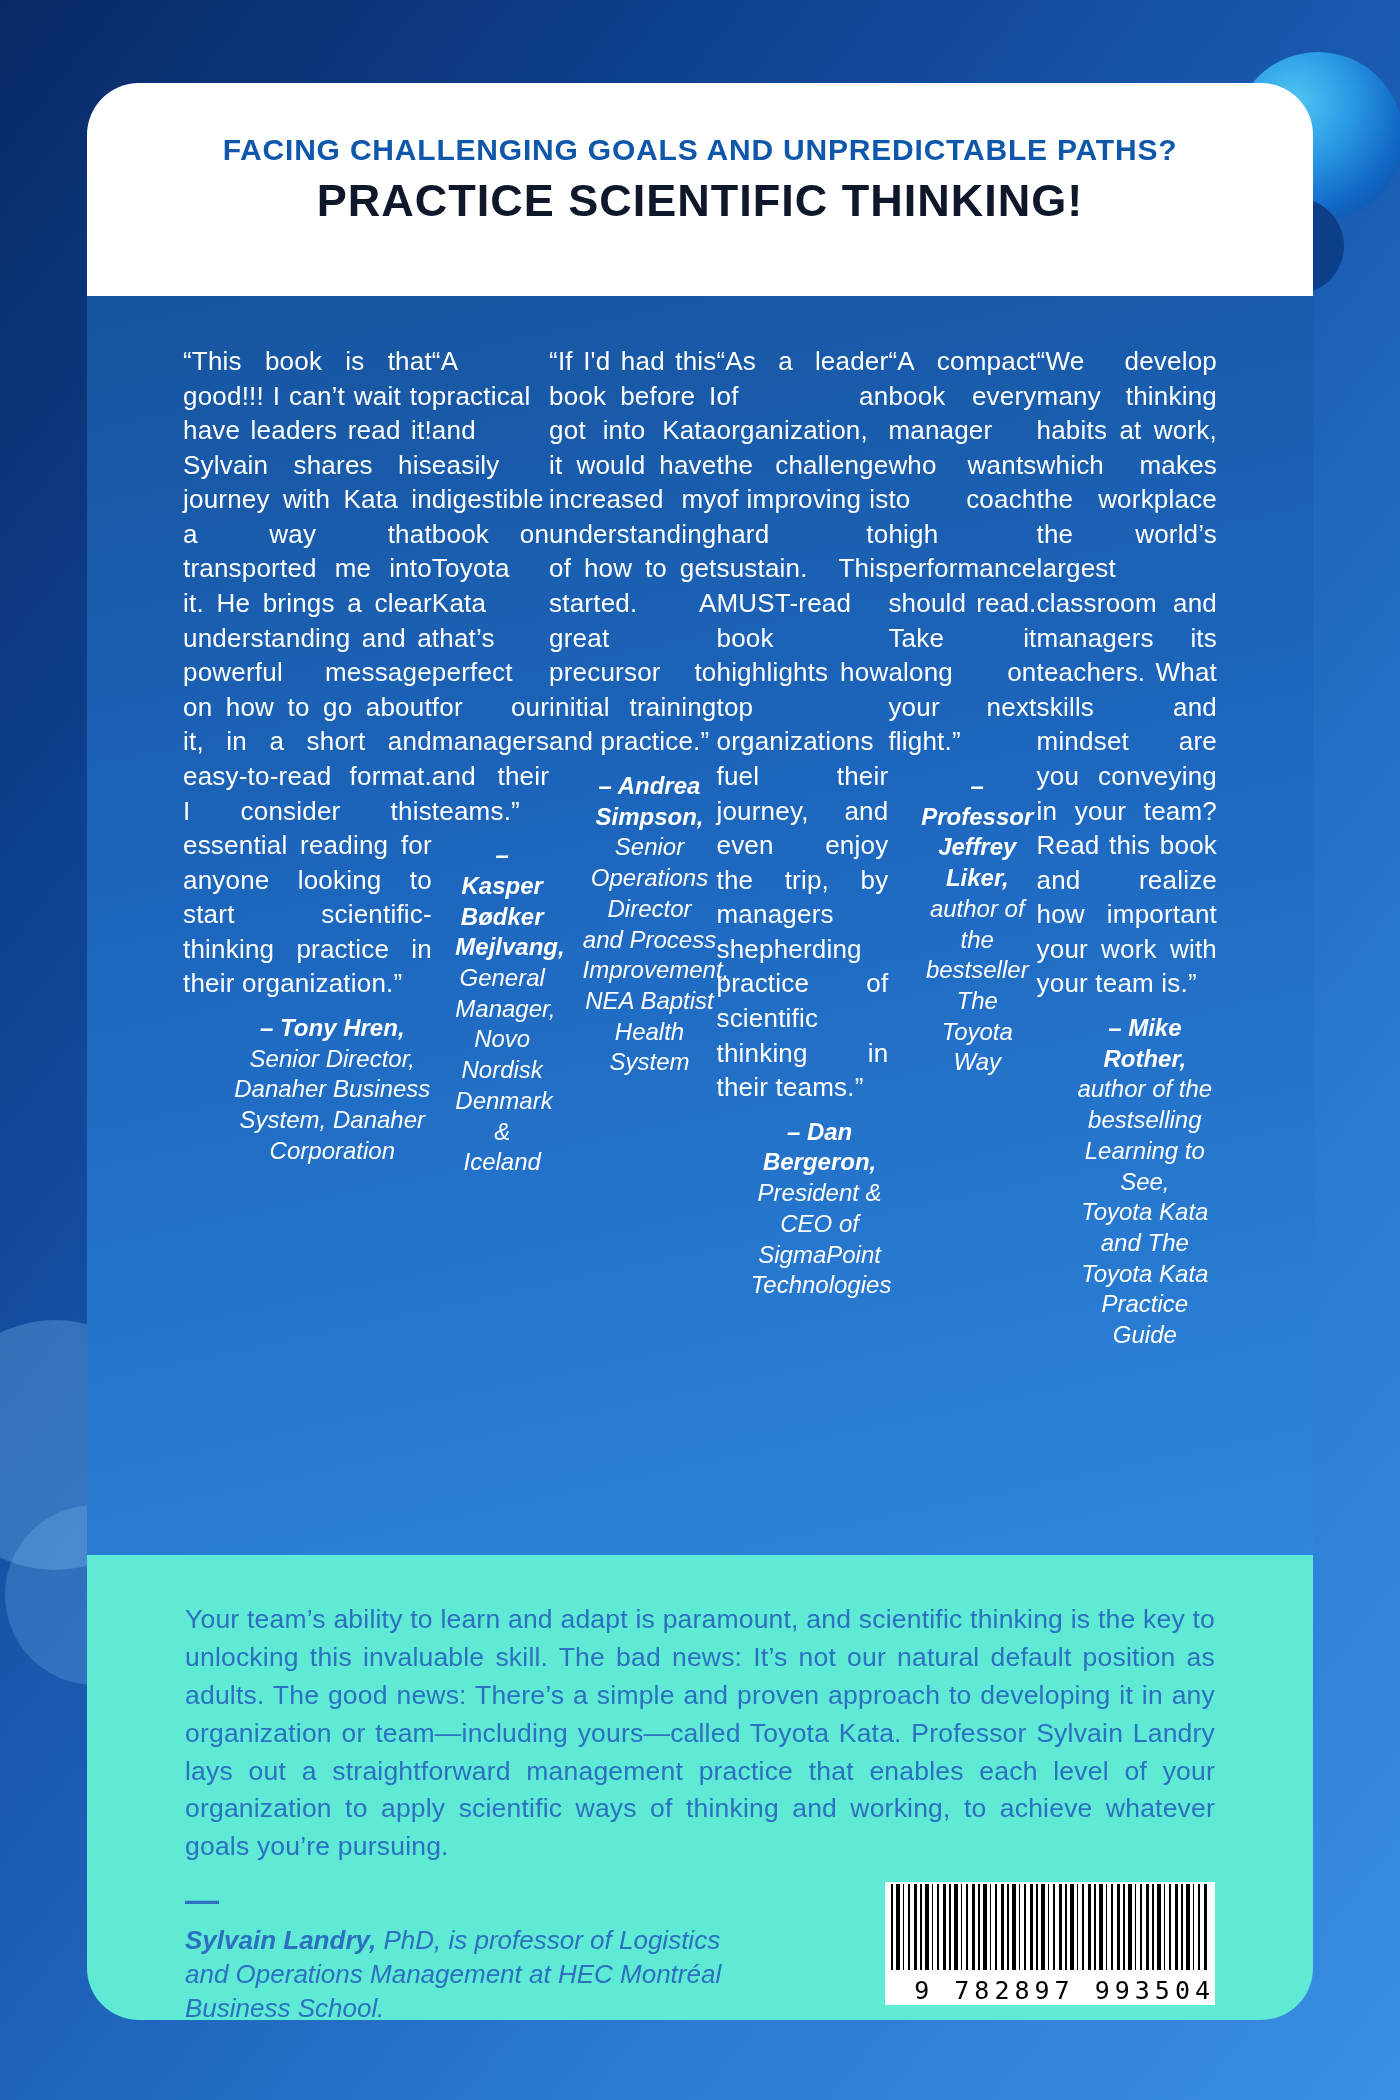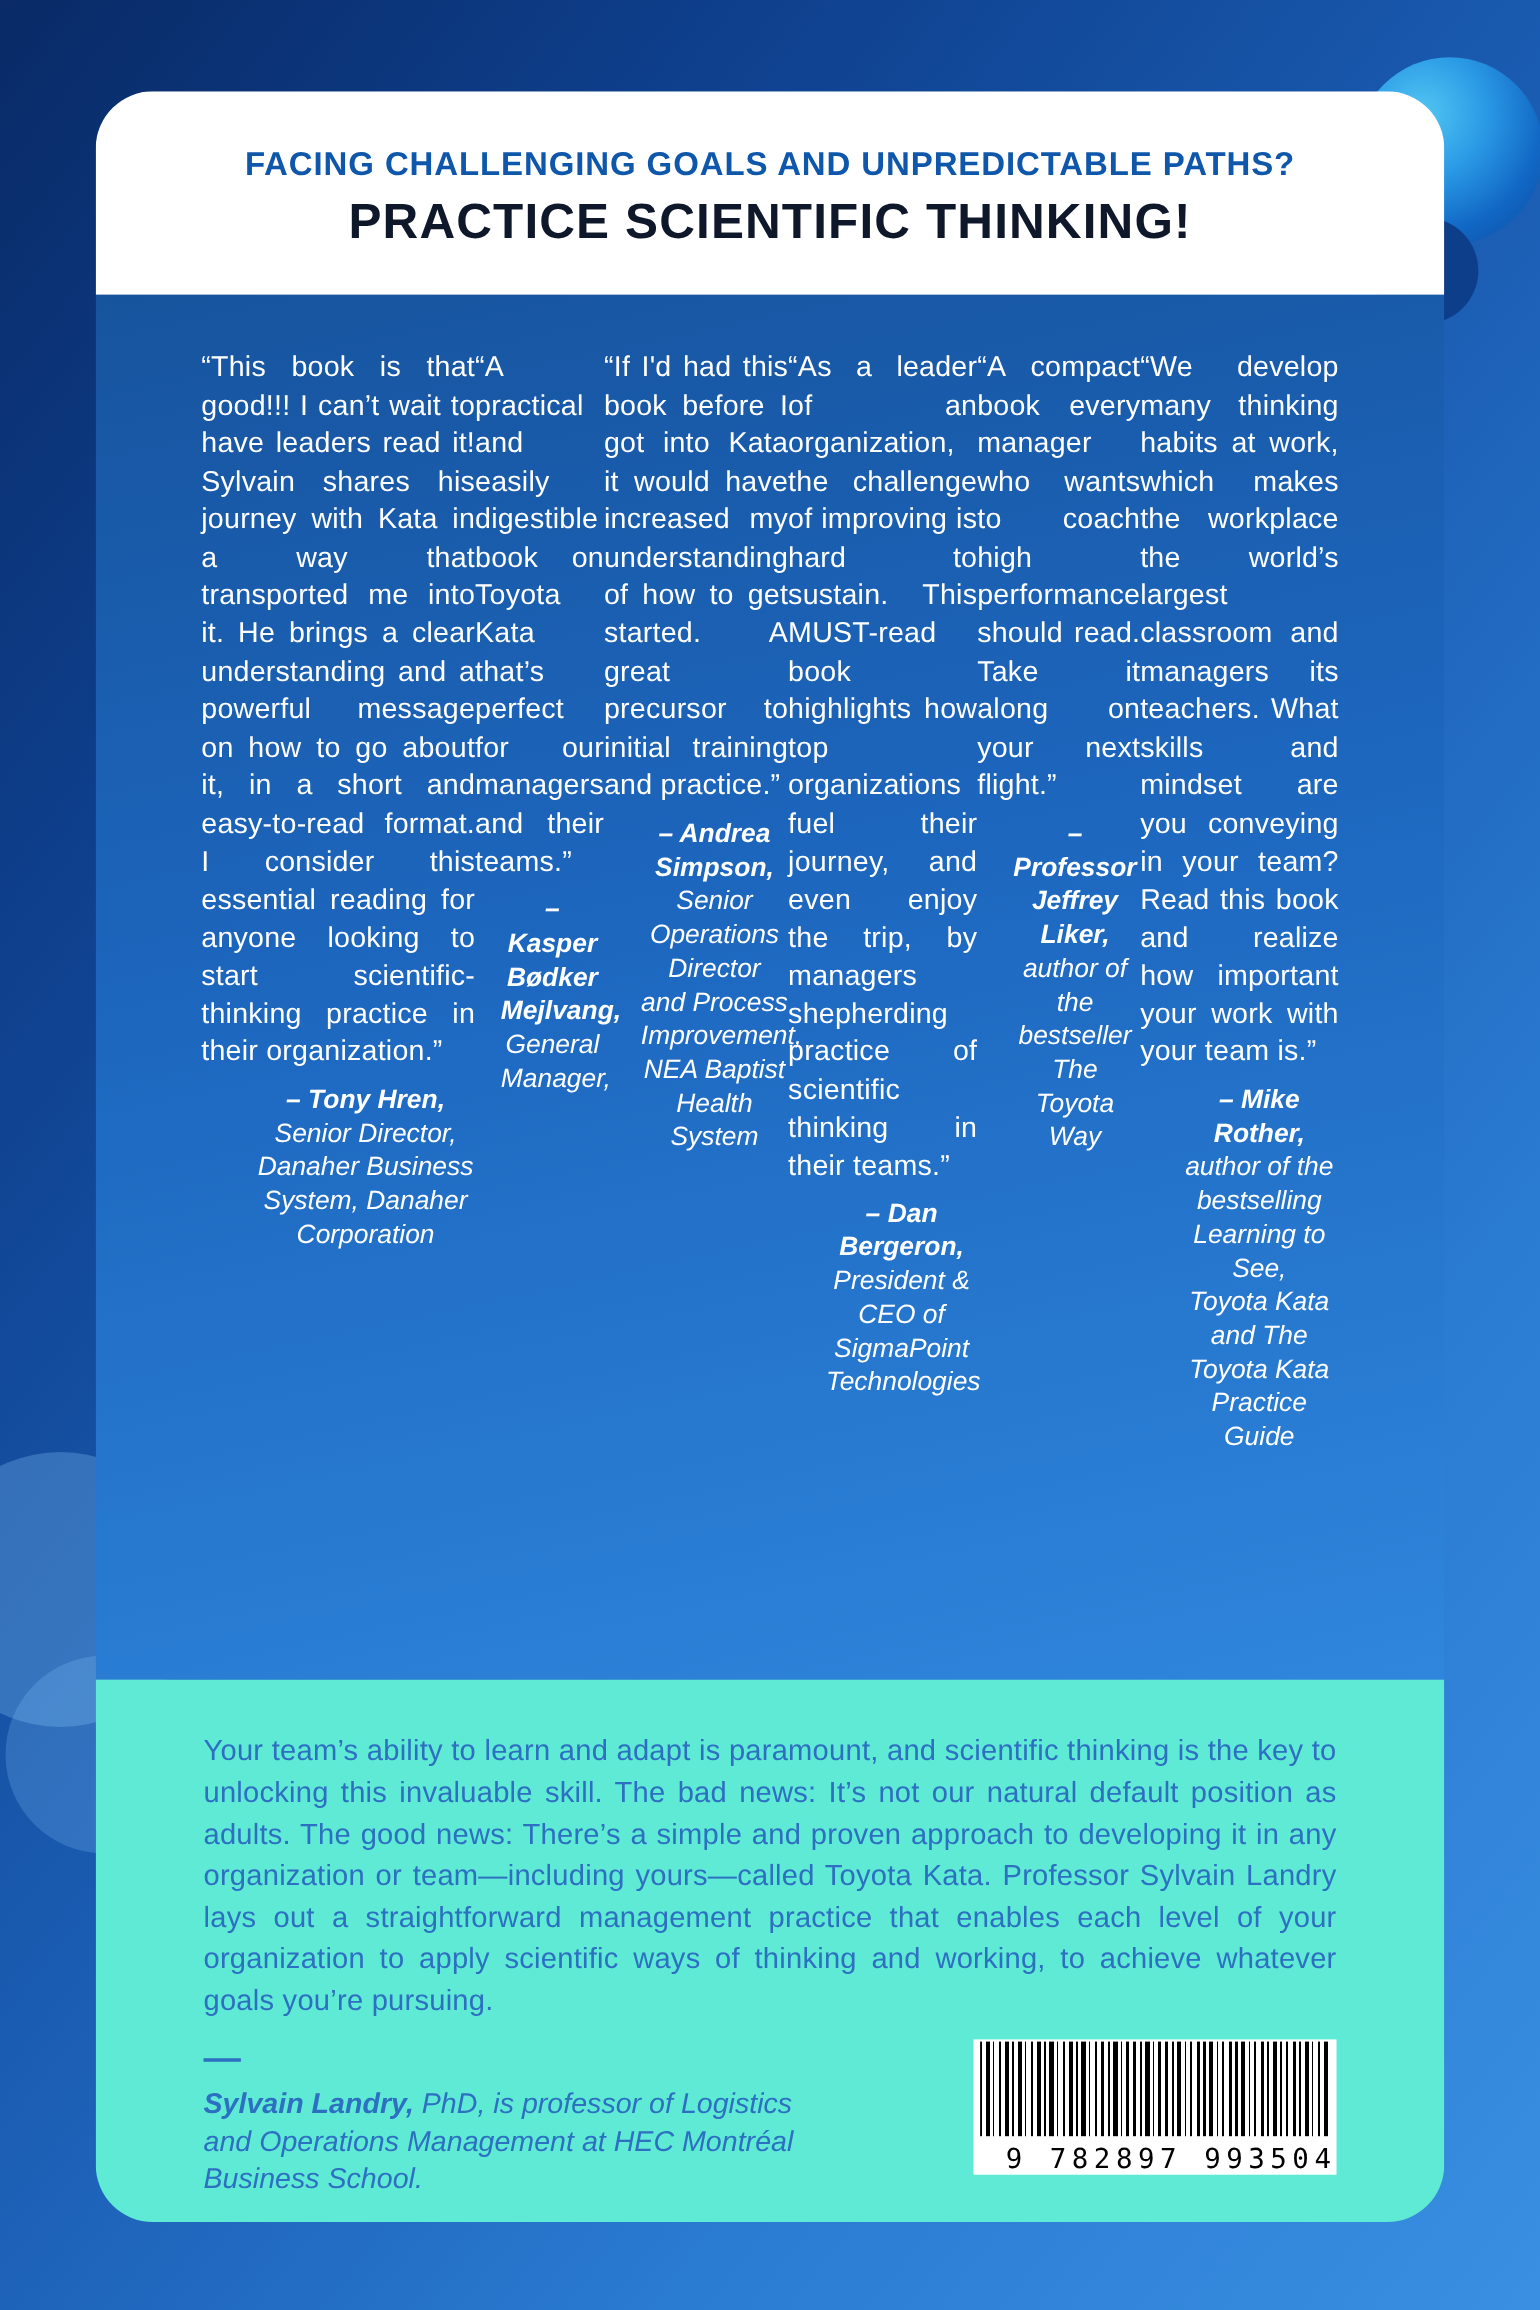--- a/index.html
+++ b/index.html
@@ -31,21 +31,21 @@
 
   
   .card {
     position:absolute; left:87px; top:83px; width:1226px; height:1937px;
     border-radius:52px; overflow:hidden;
     display:flex; flex-direction:column;
     z-index:1;
   }
 
   .head {
-    height:185px; background:#ffffff; text-align:center; padding-top:50px; flex:none;
+    height:213px; background:#ffffff; text-align:center; padding-top:50px; flex:none;
   }
   .head-line1 {
     font-size:30px; font-weight:bold; letter-spacing:0.8px; color:#0f57aa;
   }
   .head-line2 {
     margin-top:8px; font-size:45px; font-weight:bold; letter-spacing:1px; color:#0f172a;
   }
 
   .quotes {
     height:1259px; flex:none;
@@ -114,20 +114,21 @@
       <div class="q-attr">
         <span class="q-name">– Tony Hren,</span><span class="q-role"> Senior Director,</span>
         <div class="q-attr2">Danaher Business System, Danaher Corporation</div>
       </div>
     </blockquote>
 
     <blockquote class="q">
       <p class="q-text">“A practical and easily digestible book on Toyota Kata that’s perfect for our managers and their teams.”</p>
       <div class="q-attr">
         <span class="q-name">– Kasper Bødker Mejlvang,</span><span class="q-role"> General Manager,</span>
+        <div class="q-attr2">Novo Nordisk Denmark &amp; Iceland</div>
       </div>
     </blockquote>
 
     <blockquote class="q">
       <p class="q-text">“If I'd had this book before I got into Kata it would have increased my understanding of how to get started. A great precursor to initial training and practice.”</p>
       <div class="q-attr">
         <span class="q-name">– Andrea Simpson,</span><span class="q-role"> Senior Operations Director</span>
         <div class="q-attr2">and Process Improvement, NEA Baptist Health System</div>
       </div>
     </blockquote>

